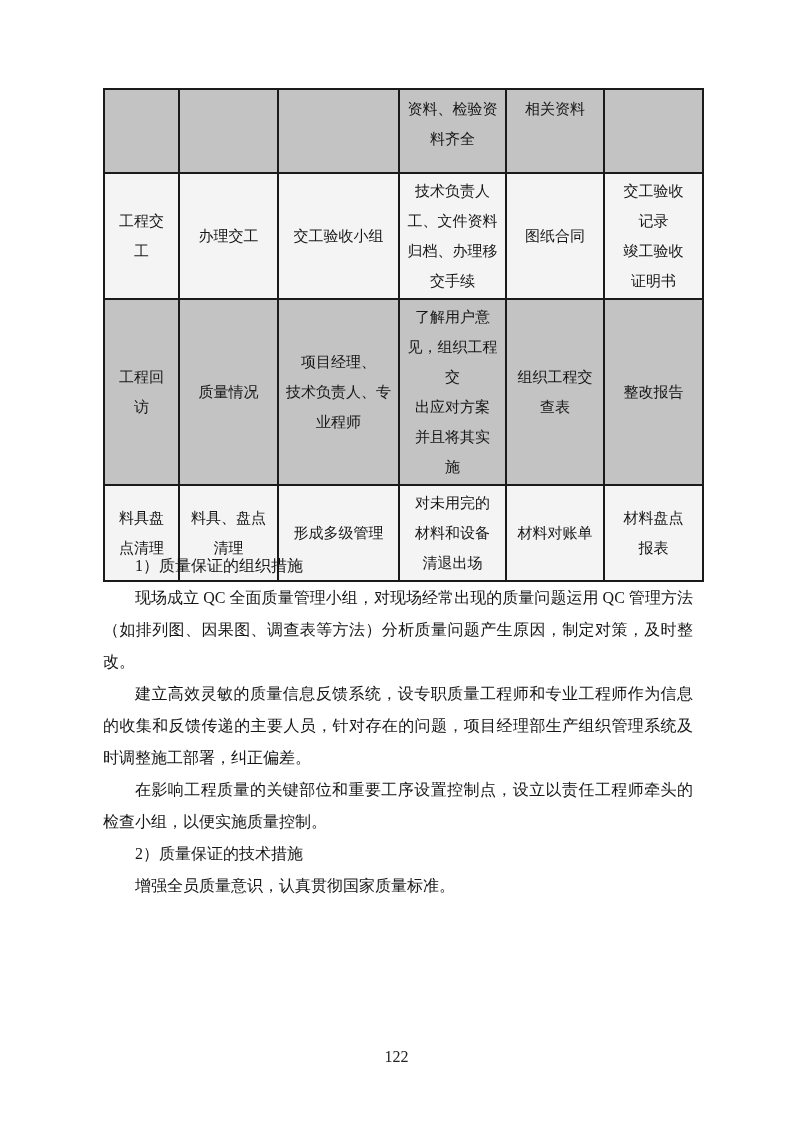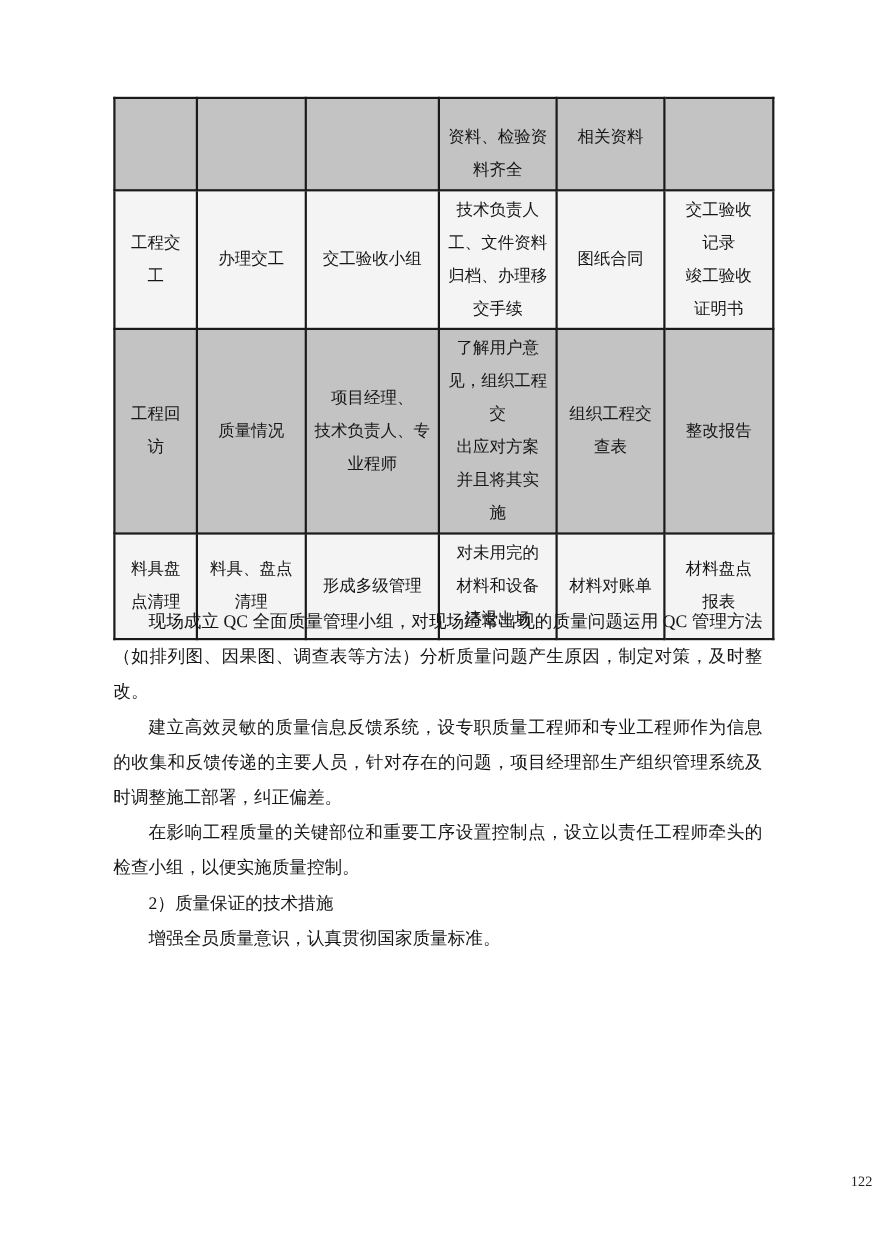--- a/index.html
+++ b/index.html
@@ -29,45 +29,44 @@
     font-size: 15px;
     line-height: 30px;
     text-align: center;
     vertical-align: middle;
     white-space: pre-line;
     padding: 2px 4px;
     color: #161616;
   }
   .doc-table tr.shaded td { background: #c3c3c3; }
   .doc-table tr.plain td  { background: #f4f4f4; }
-  .doc-table tr.vtop td   { vertical-align: top; padding-top: 20px; }
+  .doc-table tr.vtop td   { vertical-align: top; padding-top: 4px; }
   
   .body-text {
     position: absolute;
     left: 103px;
     top: 550px;
     width: 590px;
   }
   .body-text p {
     font-size: 16px;
     line-height: 32px;
     text-indent: 32px;
     text-align: justify;
     color: #161616;
   }
   
   .page-number {
     position: absolute;
     left: 0;
     right: 0;
     top: 1048px;
-    text-align: right;
-    font-size: 13px;
+    text-align: center;
+    font-size: 16px;
     color: #222222;
-    margin-top: 18px;
   }
 </style>
 </head>
 <body>
 
 <div class="page">
 
   <table class="doc-table">
     <colgroup>
         <col style="width: 75px;">
@@ -128,20 +127,21 @@
 材料和设备
 清退出场</td>
           <td>材料对账单</td>
           <td>材料盘点
 报表</td>
         </tr>
       </tbody>
   </table>
 
   <div class="body-text">
+      <p>1）质量保证的组织措施</p>
       <p>现场成立 QC 全面质量管理小组，对现场经常出现的质量问题运用 QC 管理方法（如排列图、因果图、调查表等方法）分析质量问题产生原因，制定对策，及时整改。</p>
       <p>建立高效灵敏的质量信息反馈系统，设专职质量工程师和专业工程师作为信息的收集和反馈传递的主要人员，针对存在的问题，项目经理部生产组织管理系统及时调整施工部署，纠正偏差。</p>
       <p>在影响工程质量的关键部位和重要工序设置控制点，设立以责任工程师牵头的检查小组，以便实施质量控制。</p>
       <p>2）质量保证的技术措施</p>
       <p>增强全员质量意识，认真贯彻国家质量标准。</p>
     </div>
 
   <div class="page-number">122</div>
 
 </div>

